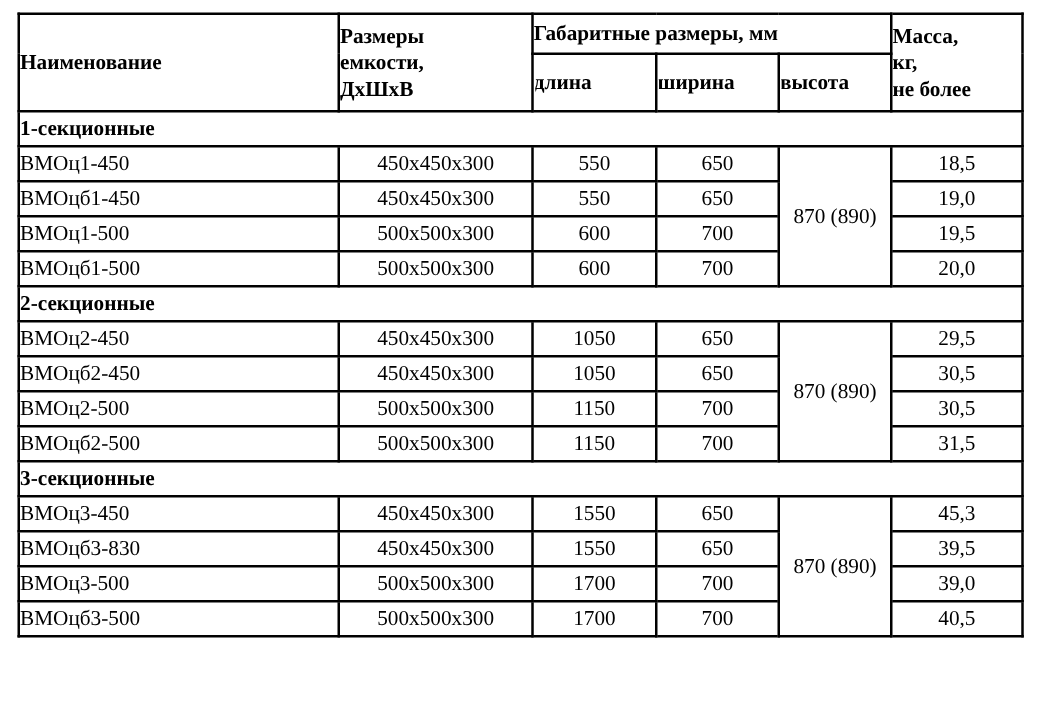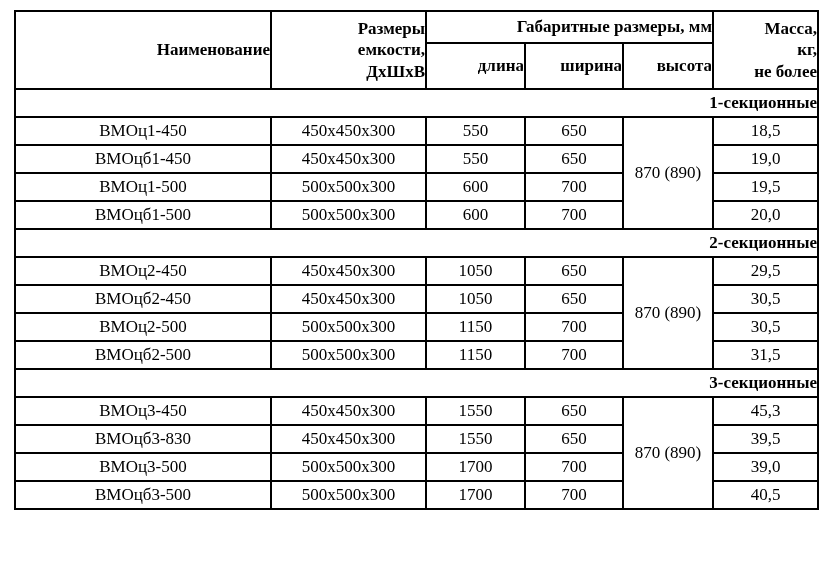--- a/index.html
+++ b/index.html
@@ -26,40 +26,40 @@
   }
   table.spec-table td {
     border: 2px solid #000000;
     vertical-align: middle;
     padding: 0;
     background: #ffffff;
     overflow: hidden;
   }
   td.hdr {
     font-weight: bold;
-    text-align: right;
+    text-align: left;
     white-space: pre-line;
     line-height: 1.25;
     padding: 4px 2px;
   }
   td.hdr-sub {
     height: 44px;
     border-radius: 20px;
   }
   tr.hdr-top td.hdr-group {
     height: 30px;
   }
   td.section-title {
     font-weight: bold;
-    text-align: right;
+    text-align: left;
     height: 26px;
     padding: 2px 0;
   }
   td.name-cell {
-    text-align: center;
+    text-align: left;
     padding-left: 9px;
     height: 26px;
     margin-left: 48px;
   }
   td.c {
     text-align: center;
     height: 26px;
   }
 </style>
 </head>

